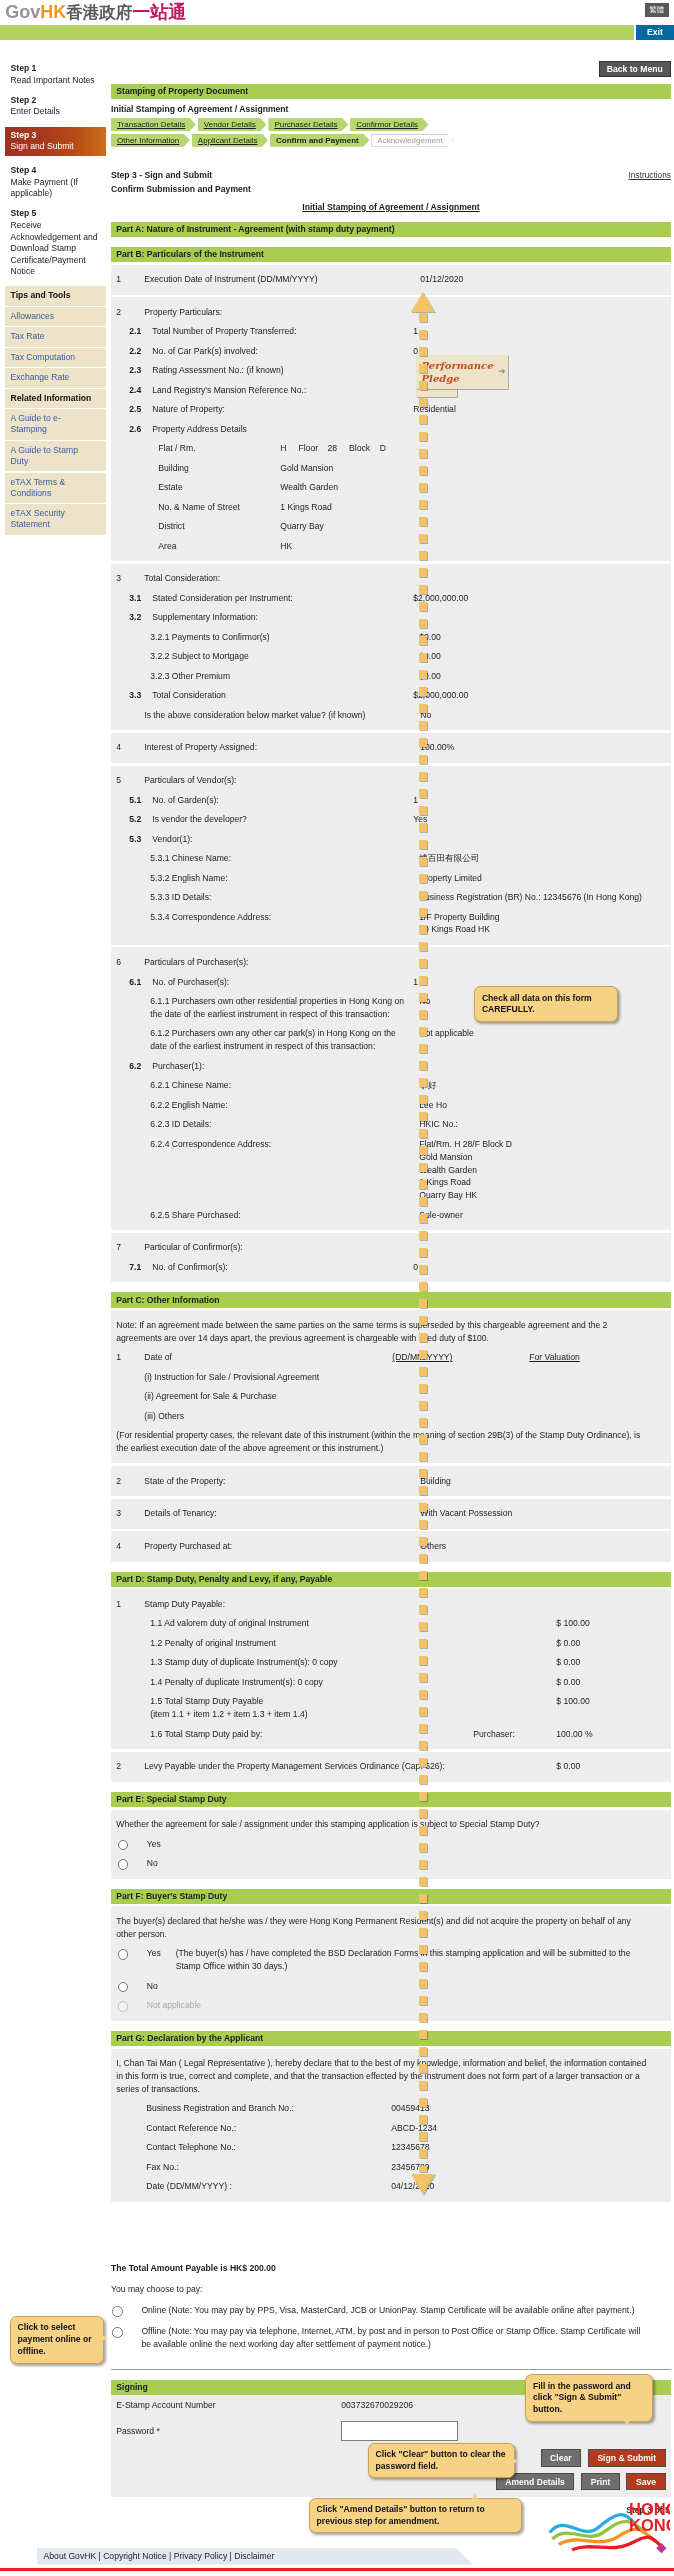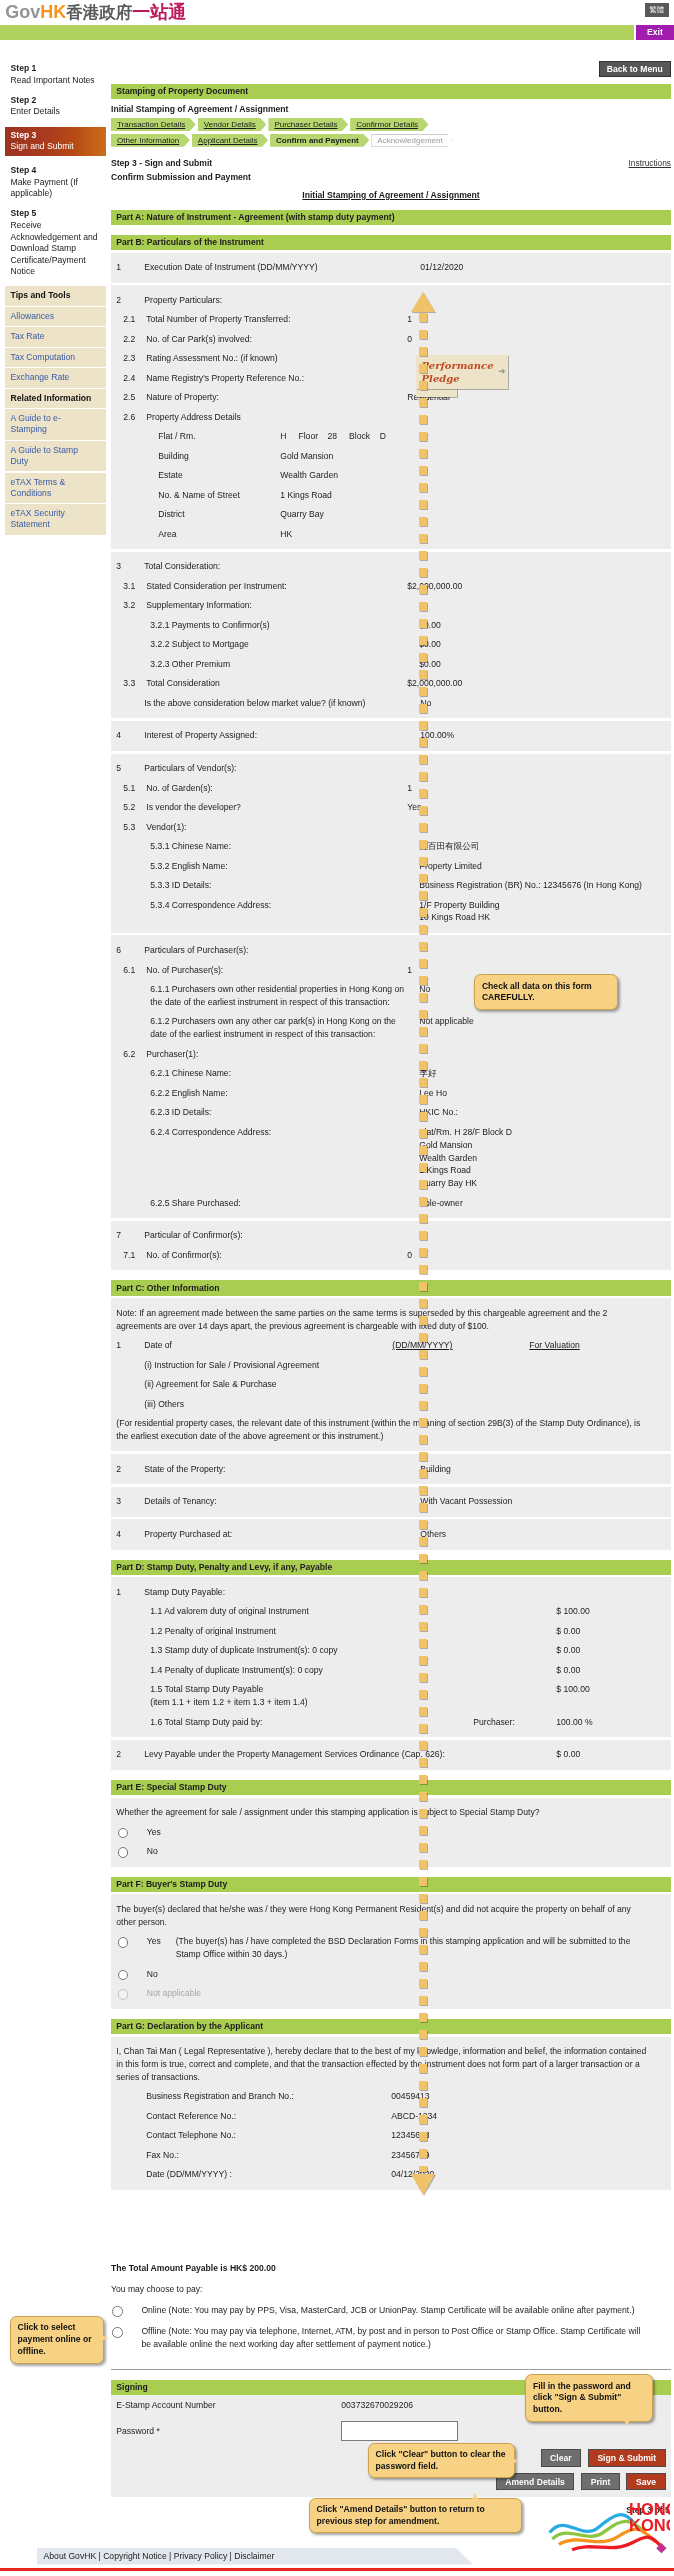--- a/index.html
+++ b/index.html
@@ -7,21 +7,21 @@
         font-family:"Liberation Sans",sans-serif;font-size:8.6px;color:#1c1c1c;}
   
   .top{height:25px;display:flex;justify-content:space-between;align-items:flex-start;padding:2.6px 5.3px 0 5.3px;box-sizing:border-box;}
   .logo{font-size:18px;font-weight:bold;line-height:1.1;letter-spacing:0;}
   .logo .g1{color:#939598;}
   .logo .g2{color:#f7941e;}
   .logo .g3{color:#58595b;font-size:16.5px;}
   .logo .g4{color:#be185d;font-size:18px;text-align:right;}
   .lang{background:#58595b;color:#fff;font-size:7.3px;padding:2px 4.6px;cursor:pointer;}
   .topgreen{height:14.5px;background:#b2d25f;display:flex;justify-content:flex-end;}
-  .exit{background:#a21caf;border-left:2px solid #fff;color:#fff;font-weight:bold;
+  .exit{background:#0369a1;border-left:2px solid #fff;color:#fff;font-weight:bold;
         padding:2px 11.2px;font-size:8.6px;cursor:pointer;}
   
   .sidebar{position:absolute;left:5.3px;top:63px;width:101px;}
   .sb-step{margin:0 0 8.6px;padding:0 5.3px;line-height:1.35;}
   .sb-step-title{font-weight:bold;}
   .sb-step.active{background:linear-gradient(90deg,#9c3422 0%,#a83a1e 40%,#b84c15 70%,#c96f1c 100%);
                   color:#fff;padding:3.3px 5.3px;margin:0 0 8.6px;}
   .sb-step.active .sb-step-title,.sb-step.active .sb-step-sub{color:#fff;}
   .sb-menu{margin-top:6.6px;}
   .sb-item{background:#ece3c9;margin-bottom:1.3px;padding:4px 14.5px 4px 5.3px;position:relative;line-height:1.3;}
@@ -36,33 +36,33 @@
   .btm{background:#555658;border:0.7px solid #333;color:#fff;font-weight:bold;font-size:8.6px;
        padding:2px 7.3px;cursor:pointer;font-family:inherit;}
   .green-title{background:#a8cd51;font-weight:bold;padding:2.6px 5.3px;}
   .subtitle{font-weight:bold;margin:5.3px 0 4px;}
   .tabs{display:flex;gap:2px;margin:2.6px 0 0;}
   .tab{background:#b7d66f;padding:2px 10.6px 2px 6px;font-size:8px;cursor:pointer;
        clip-path:polygon(0 0,calc(100% - 6px) 0,100% 50%,calc(100% - 6px) 100%,0 100%);}
   .tab.link{text-decoration:underline;}
   .tab.active{font-weight:bold;}
   .tab.disabled{background:#fdfdfd;color:#9b9b9b;box-shadow:inset 0 0 0 0.7px #bcbcbc;cursor:default;}
-  .steprow{display:flex;justify-content:space-between;align-items:flex-end;margin-top:11px;gap:44px;}
+  .steprow{display:flex;justify-content:space-between;align-items:flex-end;margin-top:23px;gap:44px;}
   .stepline{font-weight:bold;}
   .instructions{text-decoration:underline;color:#333;cursor:pointer;font-size:8.3px;}
   .confirmline{font-weight:bold;margin-top:4px;}
   .form-title{text-align:center;font-weight:bold;text-decoration:underline;margin:8px 0 4px;}
   
   .part-header{background:#a8cd51;font-weight:bold;padding:2.6px 5.3px;margin:10px 0 2.6px;}
   .blk{background:#ededee;padding:5.3px;margin-bottom:2.6px;position:relative;}
   .frow{display:flex;align-items:flex-start;padding:3.3px 0;position:relative;line-height:1.5;}
   .num{flex:none;width:28px;}
   .lbl{flex:none;width:276px;padding-right:5.3px;box-sizing:border-box;white-space:pre-line;}
   .val{flex:none;max-width:235px;white-space:pre-line;}
-  .lv2 .num{margin-left:7px;width:23px;}
+  .lv2 .num{margin-left:13px;width:23px;font-weight:bold;}
   .lv2 .lbl{width:261px;}
   .lv3 .lbl{margin-left:34px;width:269px;}
   .noNum .lbl{margin-left:28px;}
   .lv2text .lbl{margin-left:28px;width:344px;}
   .addr .lbl{margin-left:42px;width:122px;}
   .addr .val{max-width:278px;}
   .gitem .lbl{margin-left:30px;width:245px;}
   .full .lbl{width:539px;}
   .datehead .lbl{width:248px;}
   .datehead .val{text-decoration:underline;}
@@ -238,21 +238,21 @@
             <span class="num">2.2</span>
             <div class="lbl">No. of Car Park(s) involved:</div>
             <div class="val">0</div>
           </div>
           <div class="frow lv2">
             <span class="num">2.3</span>
             <div class="lbl">Rating Assessment No.: (if known)</div>
           </div>
           <div class="frow lv2">
             <span class="num">2.4</span>
-            <div class="lbl">Name Registry's Property Reference No.:</div>
+            <div class="lbl">Land Registry's Mansion Reference No.:</div>
           </div>
           <div class="frow lv2">
             <span class="num">2.5</span>
             <div class="lbl">Nature of Property:</div>
             <div class="val">Residential</div>
           </div>
           <div class="frow lv2">
             <span class="num">2.6</span>
             <div class="lbl">Property Address Details</div>
           </div>

